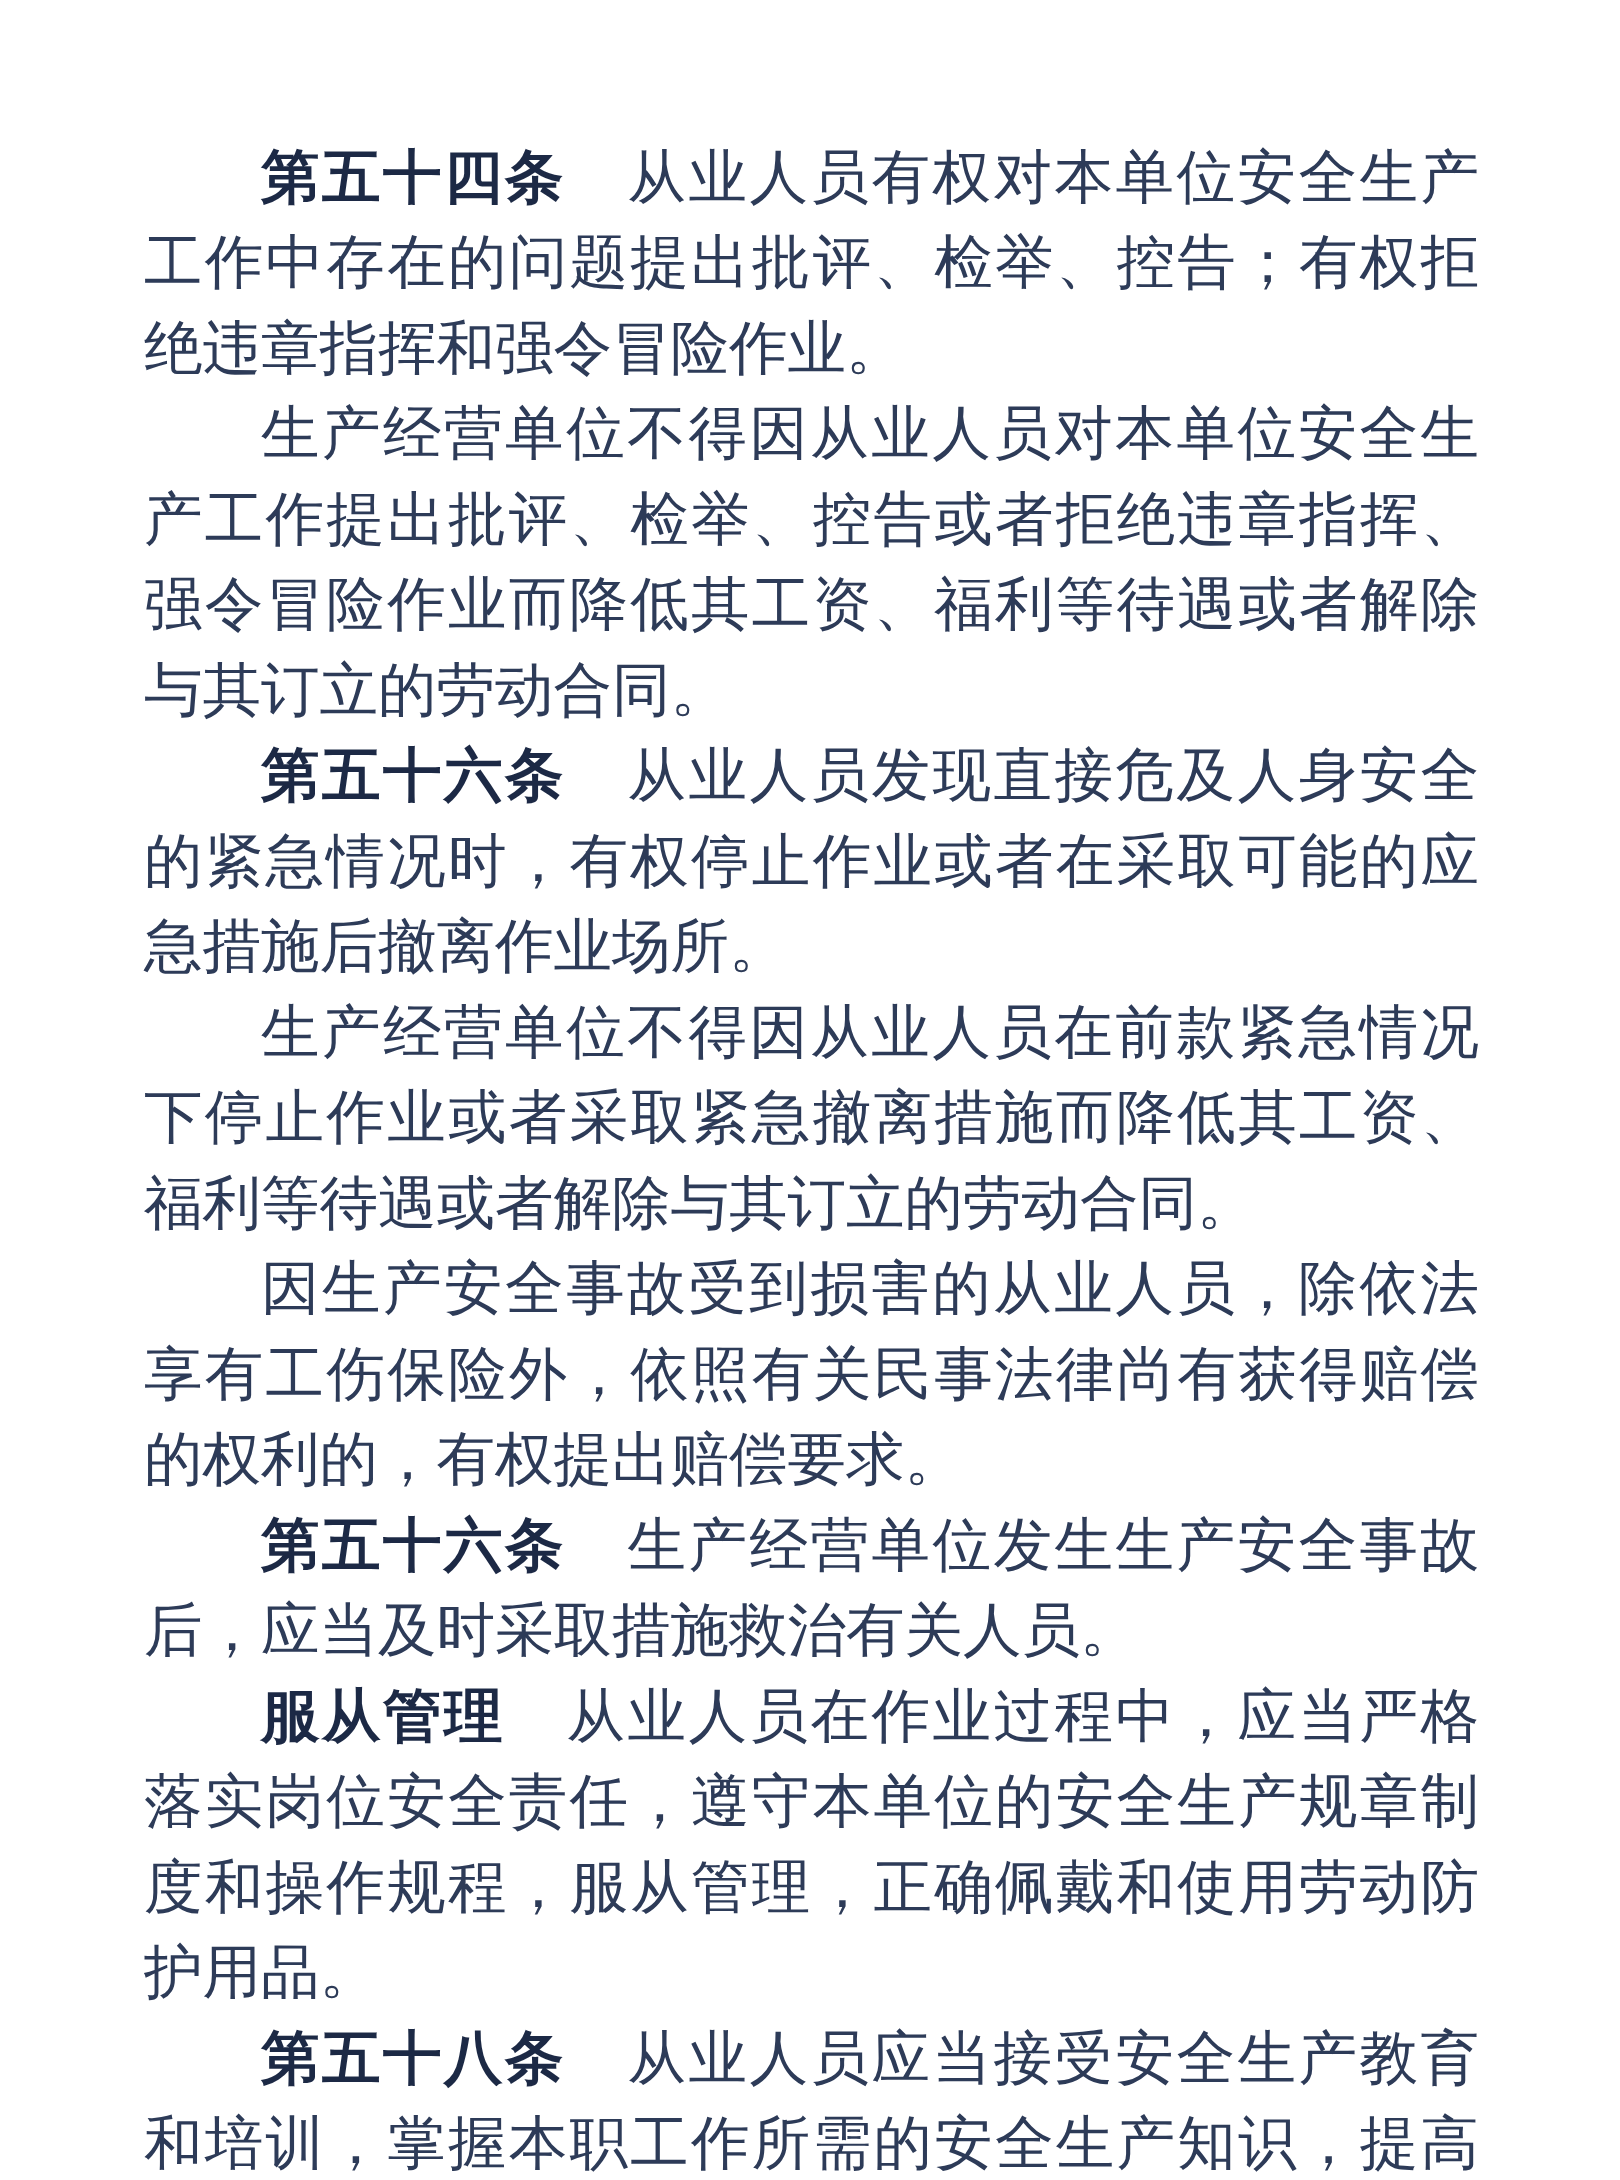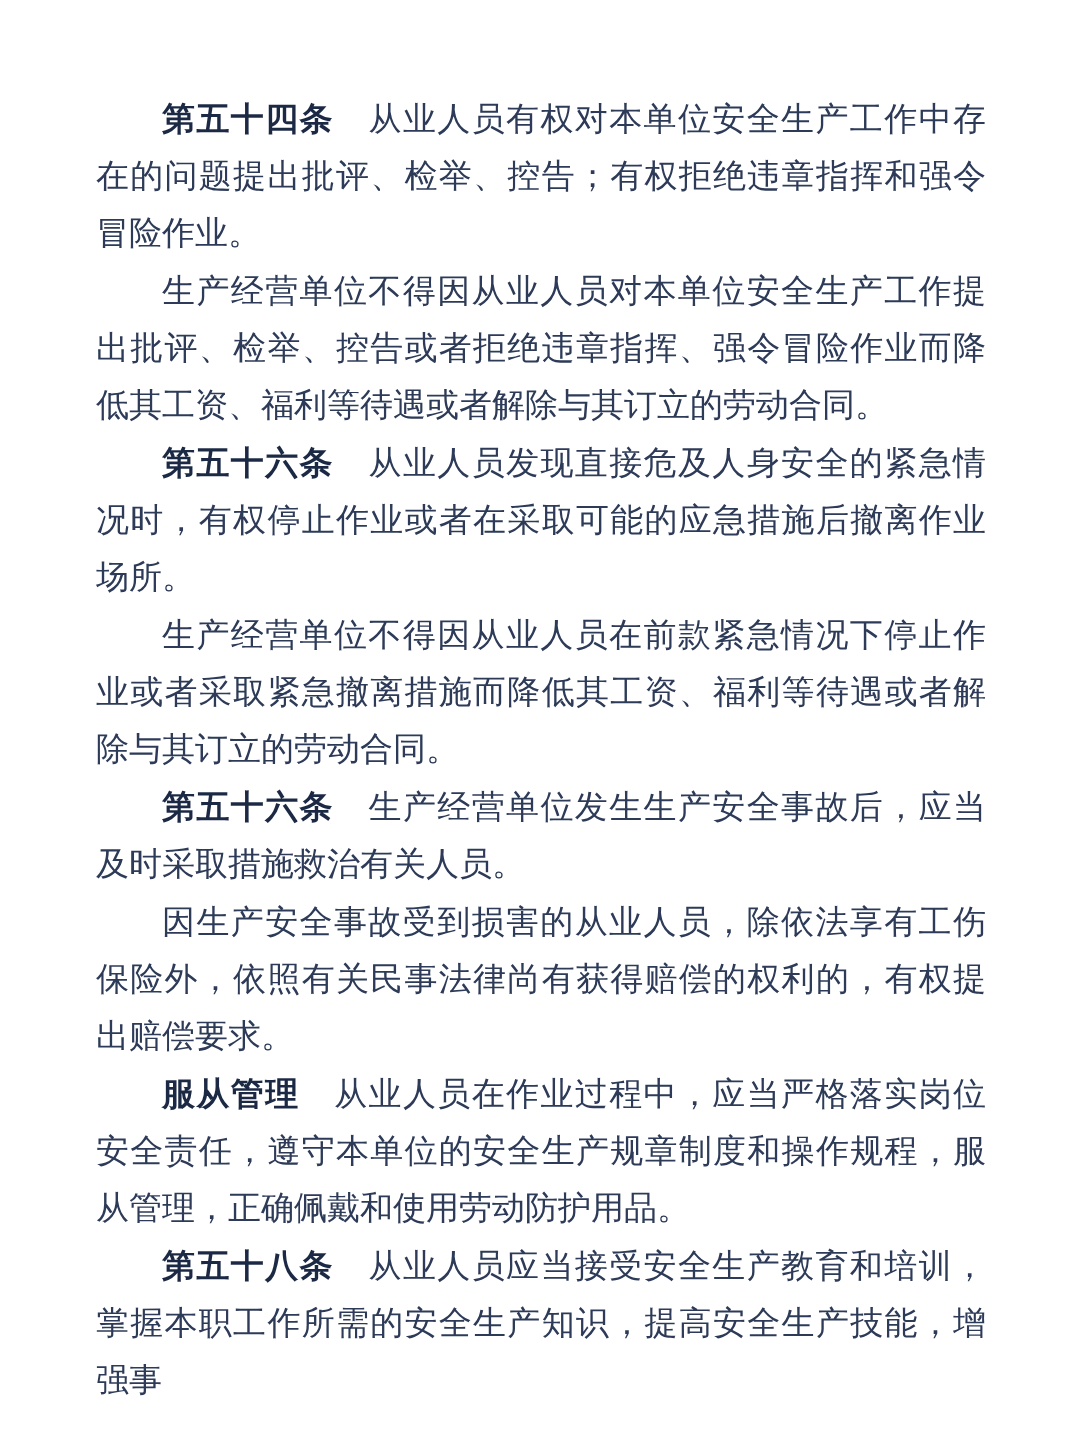--- a/index.html
+++ b/index.html
@@ -15,21 +15,21 @@
   .page {
     box-sizing: border-box;
     width: 1080px;
     height: 1453px;
     padding: 90px 94px 40px 96px;
     background: #ffffff;
     overflow: hidden;
   }
   .para {
     margin: 0;
-    font-size: 33px;
+    font-size: 39px;
     line-height: 57px;
     color: #2d3b58;
     text-align: justify;
     text-indent: 2em;
     letter-spacing: 0px;
     word-break: break-all;
   }
   .article-label {
     font-weight: 700;
     font-family: "Liberation Sans", "DejaVu Sans", sans-serif;
@@ -48,21 +48,21 @@
 <div class="page">
 
   <p class="para"><span class="article-label">第五十四条</span><span class="para-text">从业人员有权对本单位安全生产工作中存在的问题提出批评、检举、控告；有权拒绝违章指挥和强令冒险作业。</span></p>
 
   <p class="para"><span class="article-label"></span><span class="para-text">生产经营单位不得因从业人员对本单位安全生产工作提出批评、检举、控告或者拒绝违章指挥、强令冒险作业而降低其工资、福利等待遇或者解除与其订立的劳动合同。</span></p>
 
   <p class="para"><span class="article-label">第五十六条</span><span class="para-text">从业人员发现直接危及人身安全的紧急情况时，有权停止作业或者在采取可能的应急措施后撤离作业场所。</span></p>
 
   <p class="para"><span class="article-label"></span><span class="para-text">生产经营单位不得因从业人员在前款紧急情况下停止作业或者采取紧急撤离措施而降低其工资、福利等待遇或者解除与其订立的劳动合同。</span></p>
 
+  <p class="para"><span class="article-label"></span><span class="para-text">因生产安全事故受到损害的从业人员，除依法享有工伤保险外，依照有关民事法律尚有获得赔偿的权利的，有权提出赔偿要求。</span></p>
+
   <p class="para"><span class="article-label">第五十六条</span><span class="para-text">生产经营单位发生生产安全事故后，应当及时采取措施救治有关人员。</span></p>
-
-  <p class="para"><span class="article-label"></span><span class="para-text">因生产安全事故受到损害的从业人员，除依法享有工伤保险外，依照有关民事法律尚有获得赔偿的权利的，有权提出赔偿要求。</span></p>
 
   <p class="para"><span class="article-label">服从管理</span><span class="para-text">从业人员在作业过程中，应当严格落实岗位安全责任，遵守本单位的安全生产规章制度和操作规程，服从管理，正确佩戴和使用劳动防护用品。</span></p>
 
   <p class="para"><span class="article-label">第五十八条</span><span class="para-text">从业人员应当接受安全生产教育和培训，掌握本职工作所需的安全生产知识，提高安全生产技能，增强事</span></p>
 
 </div>
 
 </body></html>

